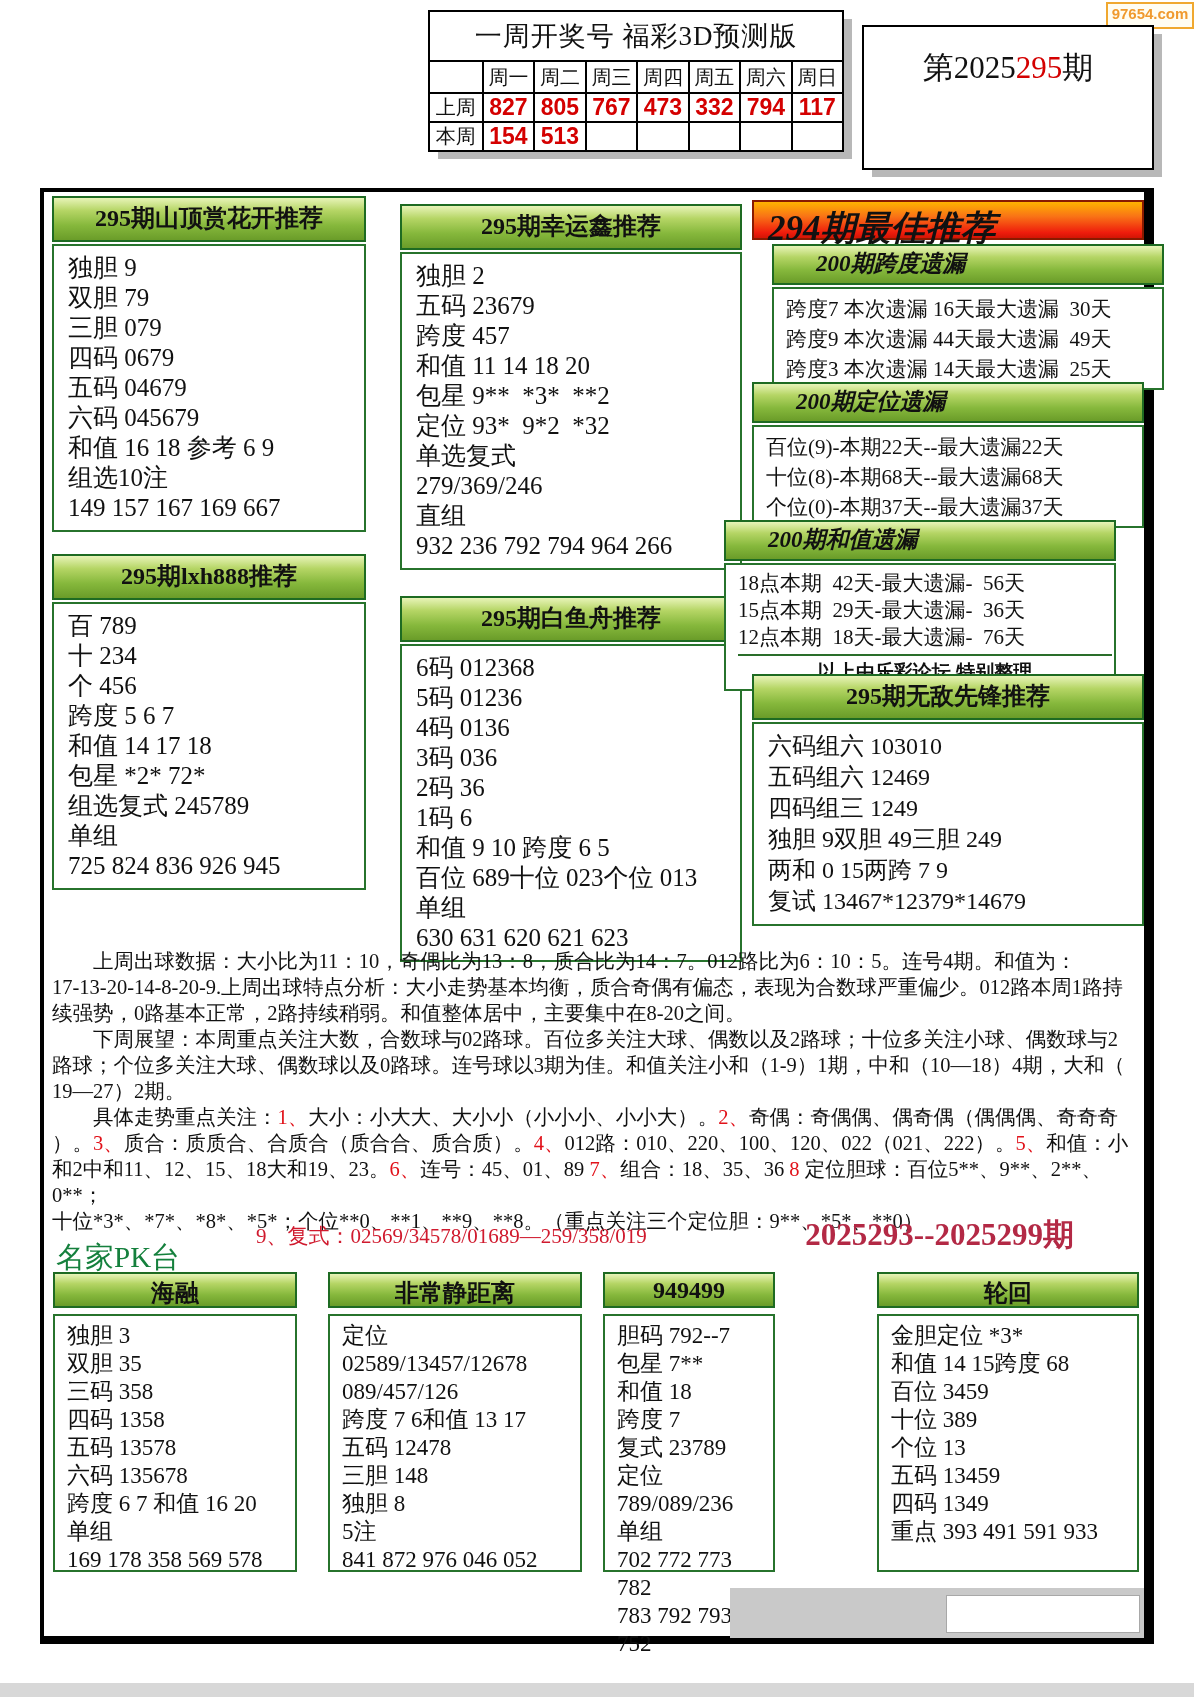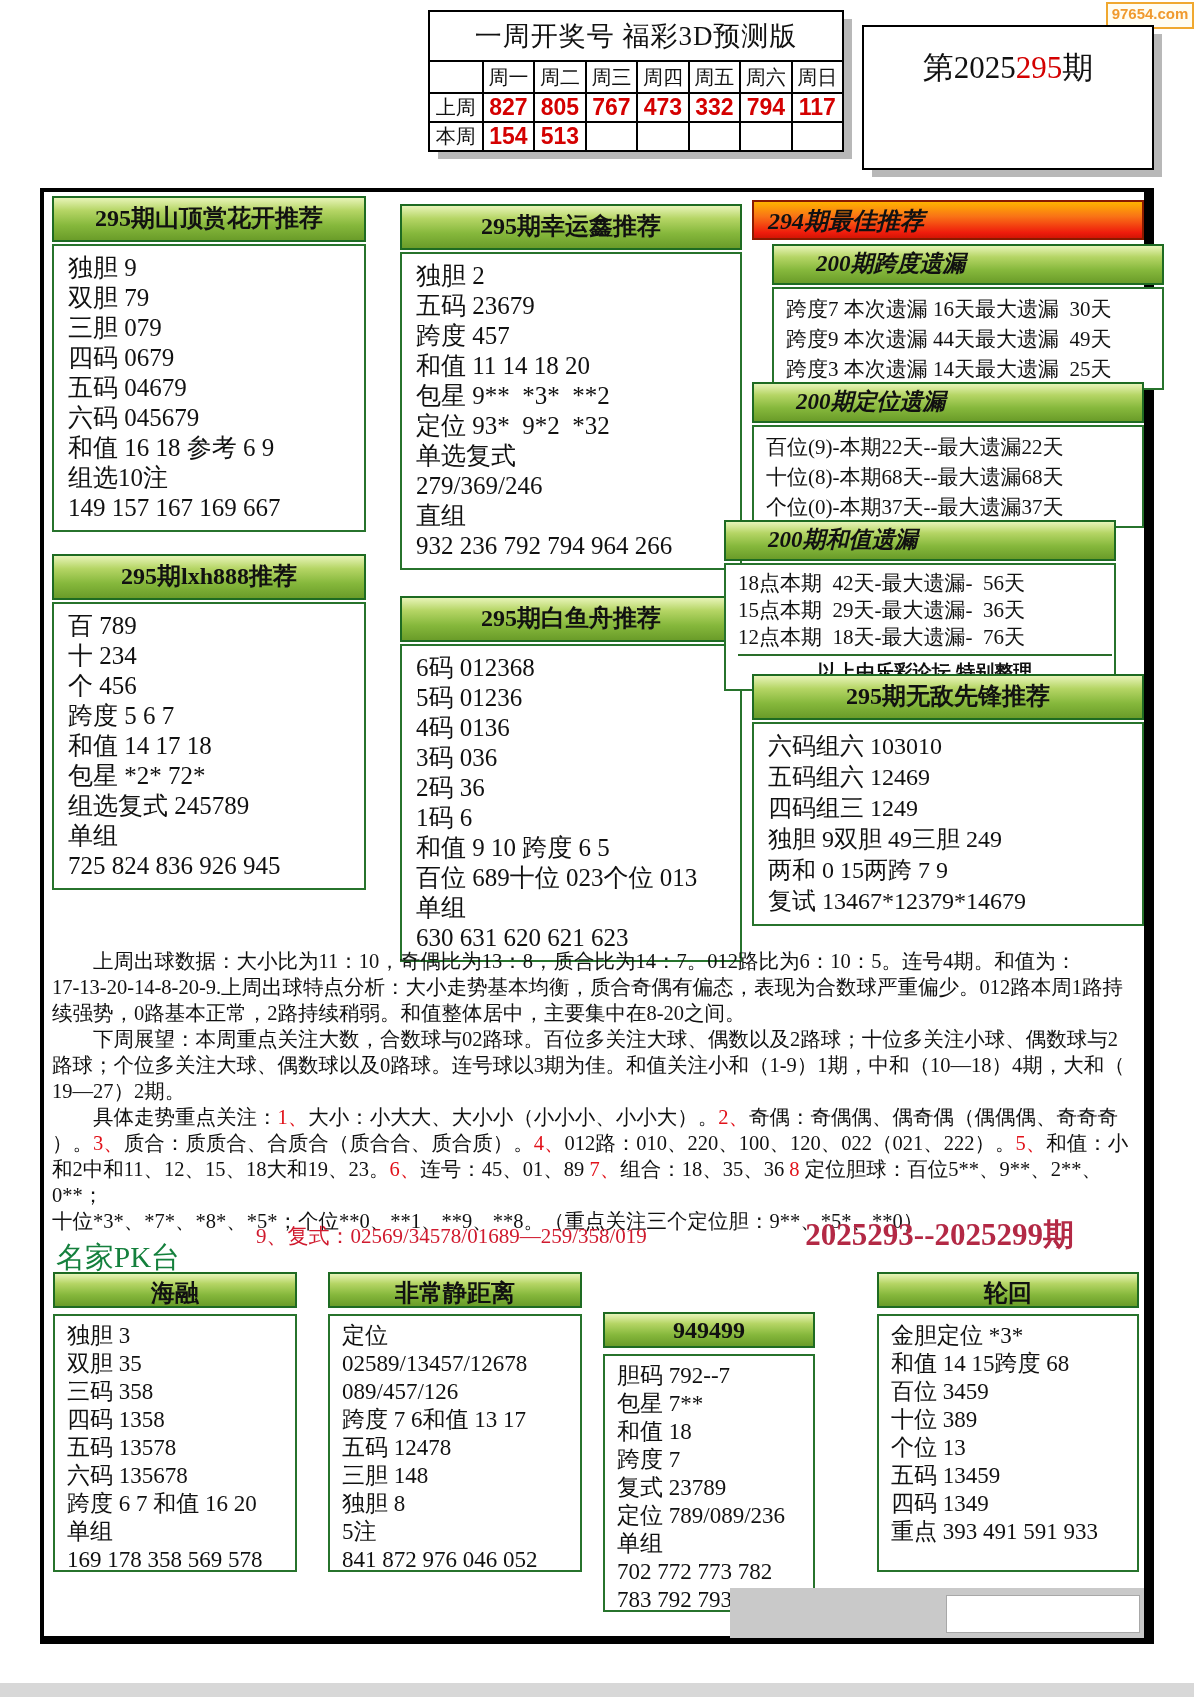--- a/index.html
+++ b/index.html
@@ -30,21 +30,21 @@
   .main{border:4px solid #000;border-right-width:10px;border-bottom-width:8px;
         background:#fff;box-sizing:border-box;}
 
   
   .ghead{border:2px solid #1e6b22;text-align:center;font-weight:bold;font-size:24px;
          padding:4px 0 6px;background:linear-gradient(180deg,#e8f4b8 0%,#b5d565 30%,#86b83c 65%,#6a9c29 100%);}
   .gbody{border:2px solid #27732c;background:#fff;margin-top:2px;padding:7px 4px 7px 14px;}
   .gbody .line{font-size:25px;line-height:30px;white-space:pre-wrap;}
 
   .ohead{border:2px solid #8a1a00;box-sizing:border-box;font-weight:bold;font-style:italic;
-         font-size:24px;padding:3px 0 4px 14px;
+         font-size:35px;padding:3px 0 4px 14px;
          background:linear-gradient(180deg,#ffb300 0%,#f97316 40%,#ef1c0c 85%,#d31505 100%);}
   .ghead-sm{border:2px solid #1e6b22;font-weight:bold;font-style:italic;font-size:23px;
             padding:2px 0 4px 42px;
             background:linear-gradient(180deg,#e8f4b8 0%,#b5d565 30%,#86b83c 65%,#6a9c29 100%);}
   .gbody-sm{border:2px solid #27732c;background:#fff;margin-top:2px;padding:5px 2px 4px 12px;}
   .gbody-sm .line{font-size:21px;line-height:30px;white-space:pre-wrap;}
   .gbody-tight .line{line-height:27px;}
   .credit{border-top:2px solid #2a6e2a;margin-top:3px;padding-top:3px;text-align:center;
           font-weight:bold;font-size:19px;font-family:"Liberation Sans",sans-serif;}
   .gbody-big .line{font-size:24px;line-height:31px;}
@@ -260,21 +260,21 @@
           <div class="line">02589/13457/12678</div>
           <div class="line">089/457/126</div>
           <div class="line">跨度 7 6和值 13 17</div>
           <div class="line">五码 12478</div>
           <div class="line">三胆 148</div>
           <div class="line">独胆 8</div>
           <div class="line">5注</div>
           <div class="line">841 872 976 046 052</div>
         </div>
     </section>
-    <section class="abs" style="left:559px;top:1080px;width:212px;margin-top:40px;">
+    <section class="abs" style="left:559px;top:1080px;width:172px;">
       <div class="pkhead">949499</div>
       <div class="pkbody">
           <div class="line">胆码 792--7</div>
           <div class="line">包星 7**</div>
           <div class="line">和值 18</div>
           <div class="line">跨度 7</div>
           <div class="line">复式 23789</div>
           <div class="line">定位 789/089/236</div>
           <div class="line">单组</div>
           <div class="line">702 772 773 782</div>

